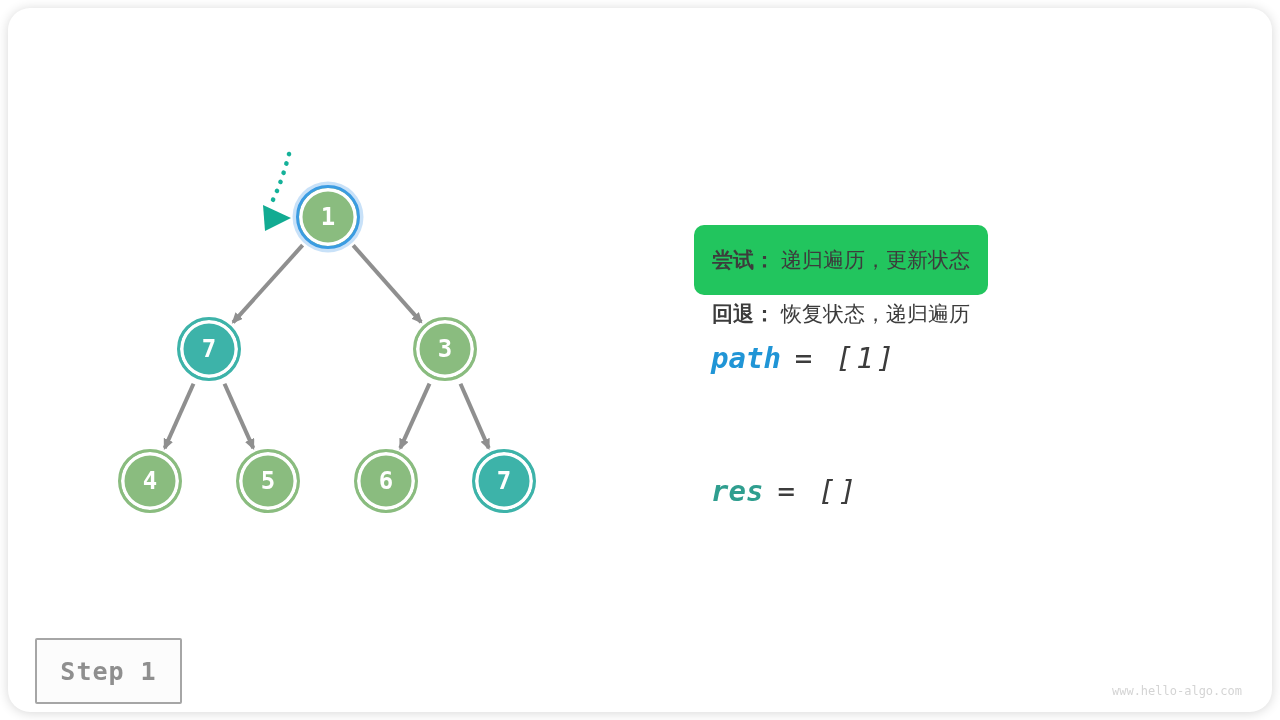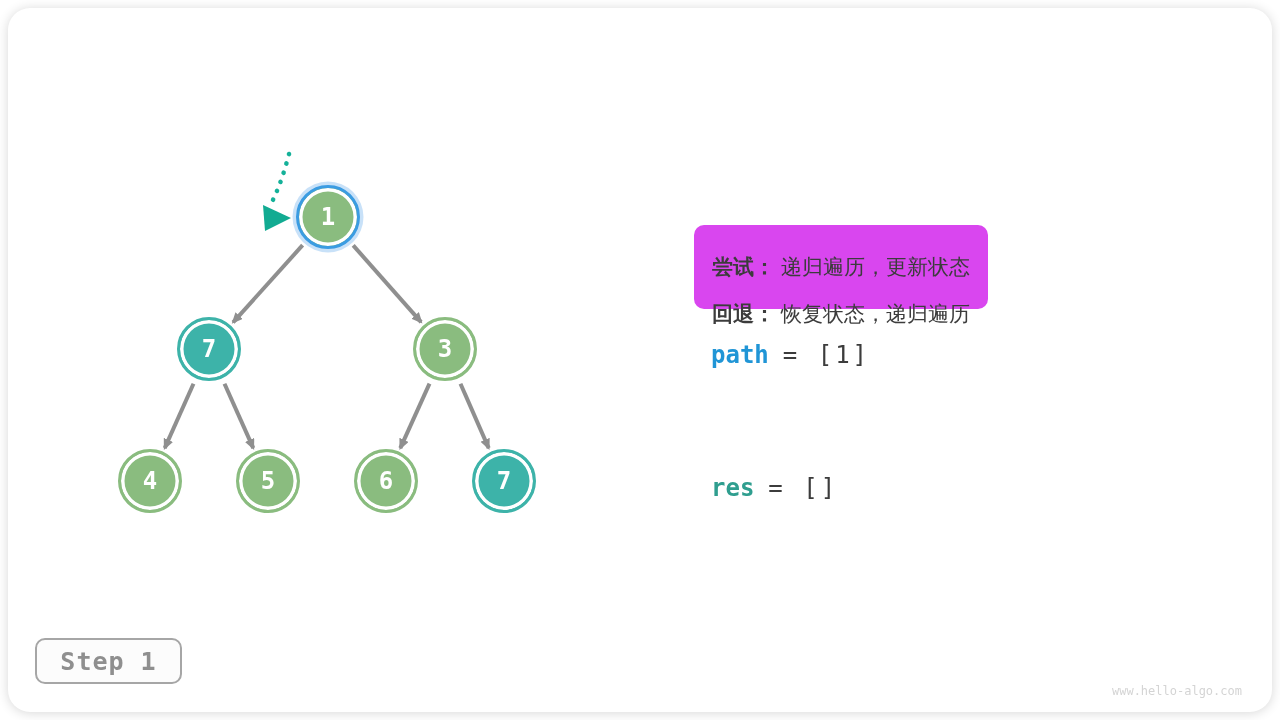--- a/index.html
+++ b/index.html
@@ -45,50 +45,51 @@
   }
   .node.active {
     background: #8abc7f;
     border: 3px solid #3b9ce2;
     box-shadow: inset 0 0 0 3.5px #ffffff, 0 0 0 3.5px rgba(96,170,235,0.35);
   }
   
   .panel-line { position: absolute; white-space: nowrap; }
   .hl-box {
     left: 686px; top: 217px;
-    background: #d946ef;
+    background: #22c55e;
     border-radius: 10px;
-    padding: 28px 18px;
+    padding: 21px 18px;
     font-size: 21px;
     color: #3c3c3c;
   }
   .plain-line {
     left: 704px; top: 292px;
     font-size: 21px;
     color: #3c3c3c;
   }
   .cjk-label { font-weight: bold; margin-right: 6px; }
   .code-line {
     font-family: "DejaVu Sans Mono", monospace;
-    font-size: 24px;
+    font-size: 29px;
     color: #3c3c3c;
+    font-style: italic;
   }
   .code-path { left: 703px; top: 333px; }
   .code-res  { left: 703px; top: 450px; margin-top: 16px; }
   .var-name { font-weight: bold; }
   .var-name.blue { color: #2095d6; }
   .var-name.teal { color: #2f9e8f; }
   .var-value { margin-left: 14px; letter-spacing: 3px; }
   
   .step-box {
     position: absolute;
     left: 27px; top: 630px;
-    width: 147px; height: 46px;
+    width: 147px; height: 66px;
     border: 2px solid #a6a6a6;
-    border-radius: 10px;
+    border-radius: 2px;
     background: #fcfcfc;
     display: flex; align-items: center; justify-content: center;
     font-family: "DejaVu Sans Mono", monospace;
     font-weight: bold;
     font-size: 25px;
     color: #8f8f8f;
     letter-spacing: 1px;
     box-sizing: border-box;
   }
   .watermark {

